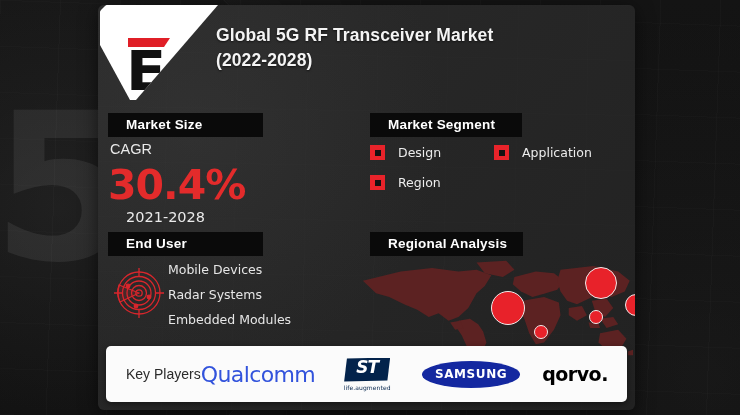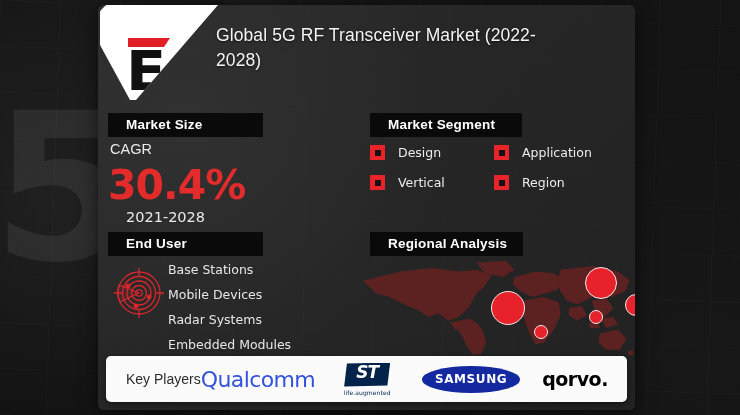--- a/index.html
+++ b/index.html
@@ -74,21 +74,21 @@
     font-family:"DejaVu Sans", sans-serif;
     font-size:56px; font-weight:bold; line-height:1;
     color:#111; letter-spacing:0;
     transform:scale(1.05,1);
     transform-origin:left top;
   }
 
   
   #title {
     position:absolute; left:118px; top:18px; width:330px;
-    color:#f4f4f4; font-size:17.5px; font-weight:normal; line-height:1.42;
+    color:#f4f4f4; font-size:17.5px; font-weight:bold; line-height:1.42;
     letter-spacing:.1px;
     text-shadow:0 1px 2px rgba(0,0,0,.6);
   }
 
   
   .sec-head {
     position:absolute;
     background:#0a0a0a;
     color:#fff;
     font-size:13.5px;
@@ -155,21 +155,21 @@
   }
   #map-svg { position:absolute; inset:0; width:100%; height:100%; }
   .bubble {
     position:absolute; border-radius:50%;
     background:#e8222a; border:1.4px solid #f0eaea;
     transform:translate(-50%,-50%);
   }
 
   
   #players {
-    position:absolute; left:8px; bottom:8px; width:521px; height:46px;
+    position:absolute; left:8px; bottom:8px; width:521px; height:56px;
     background:#fbfbfb; border-radius:5px;
     display:flex; align-items:center;
     box-shadow:0 2px 6px rgba(0,0,0,.45);
   }
   #players-label {
     color:#2b2b2b; font-size:14px; padding-left:20px; white-space:nowrap;
   }
   .logo-slot {
     flex:1 1 0; display:flex; align-items:center; justify-content:center; height:100%;
   }
@@ -243,21 +243,20 @@
       <line x1="2" y1="27" x2="11" y2="27"></line>
       <line x1="43" y1="27" x2="52" y2="27"></line>
       <path d="M27 27 L7 19 A21 21 0 0 0 8 36 Z" fill="#d8262c" fill-opacity=".16" stroke-width="1.1"></path>
       <circle cx="16" cy="20" r="1.8" fill="#d8262c"></circle>
       <circle cx="37" cy="31" r="1.8" fill="#d8262c"></circle>
       <circle cx="24" cy="40" r="1.8" fill="#d8262c"></circle>
     </g>
   </svg>
 
   <div id="end-user-list">
-    <div class="eu-item">Base Stations</div>
     <div class="eu-item">Mobile Devices</div>
     <div class="eu-item">Radar Systems</div>
     <div class="eu-item">Embedded Modules</div>
   </div>
 
   <div class="sec-head" id="h-market-segment">Market Segment</div>
 
   <div id="seg-grid">
     <div class="seg-item">
       <span class="seg-box">
@@ -268,26 +267,20 @@
     <div class="seg-item">
       <span class="seg-box">
           <i></i>
         </span>
       <span class="seg-label">Application</span>
     </div>
     <div class="seg-item">
       <span class="seg-box">
           <i></i>
         </span>
-      <span class="seg-label">Vertical</span>
-    </div>
-    <div class="seg-item">
-      <span class="seg-box">
-          <i></i>
-        </span>
       <span class="seg-label">Region</span>
     </div>
   </div>
 
   <div class="sec-head" id="h-regional">Regional Analysis</div>
 
   <div id="map-wrap">
     <svg id="map-svg" viewBox="0 0 340 110" preserveAspectRatio="none">
       <g fill="#5c2222">
 

